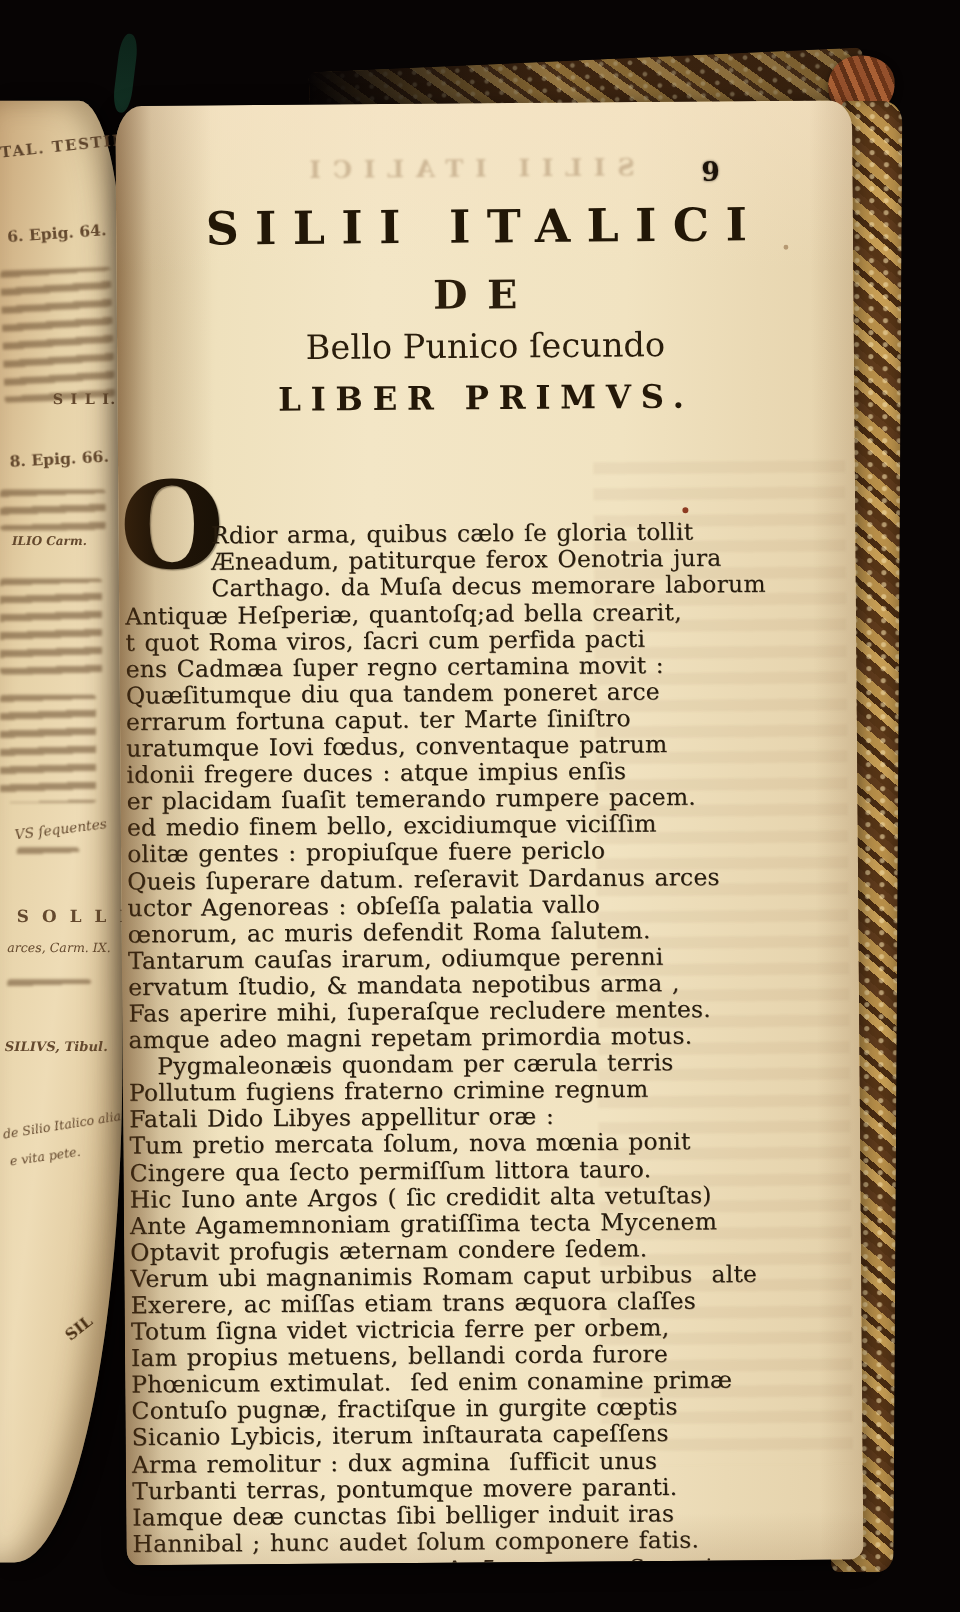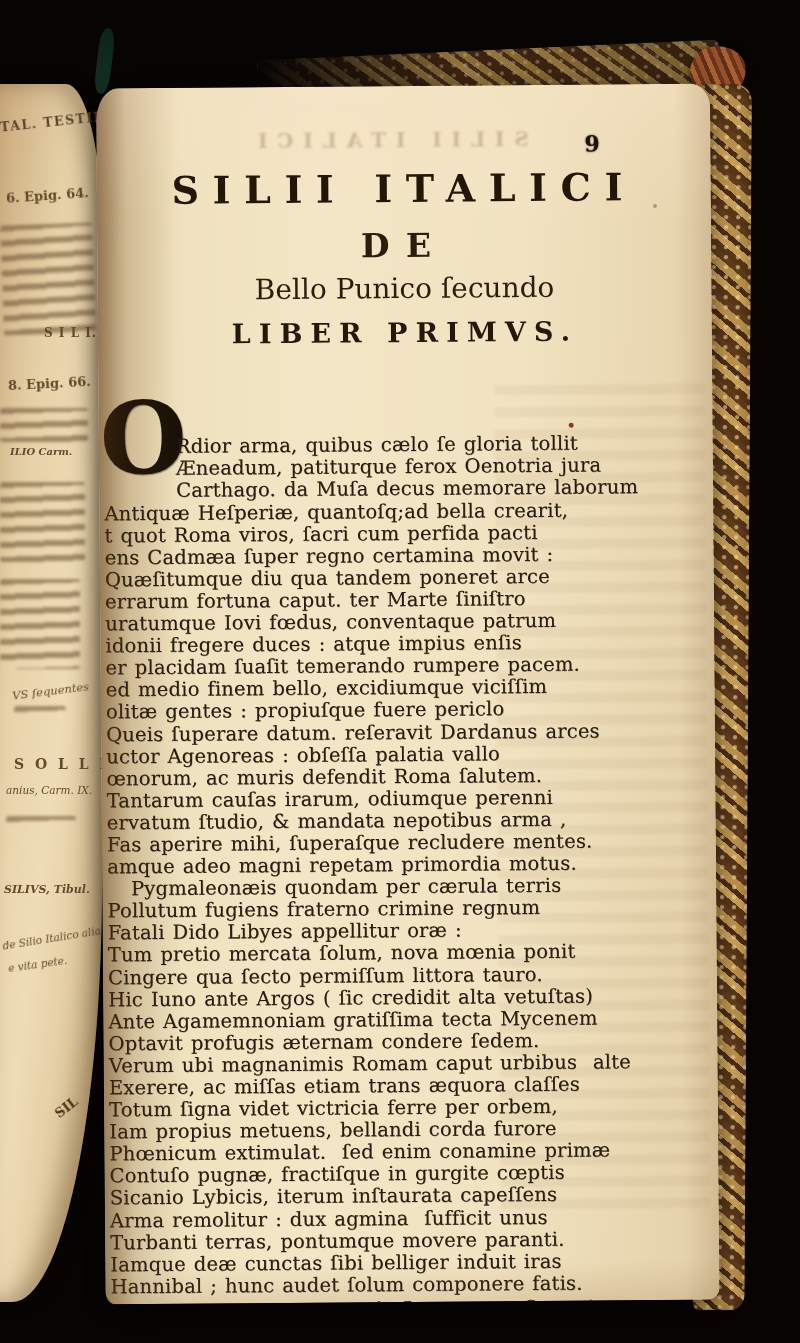--- a/index.html
+++ b/index.html
@@ -53,21 +53,21 @@
   }
   .frag { position:absolute; color:#64492e; filter:blur(.5px); white-space:nowrap; }
   .f-header { top:30px;  left:0;    font-size:12.5px; font-weight:700; letter-spacing:1.5px; transform:rotate(-6deg); color:#5d432b; }
   .f-epig64 { top:104px; left:6px;  font-size:13px; font-weight:600; transform:rotate(-4deg); }
   .f-sili   { top:242px; left:44px; font-size:12px; font-weight:700; letter-spacing:1px; }
   .f-epig66 { top:292px; left:8px;  font-size:13px; font-weight:600; transform:rotate(-3deg); }
   .f-ilio   { top:362px; left:10px; font-size:10px; font-style:italic; font-weight:600; }
   .f-vs     { top:600px; left:12px; font-size:11.5px; font-style:italic; transform:rotate(-7deg); }
   .f-solli  { top:672px; left:14px; font-size:14px; font-weight:700; letter-spacing:3px; }
   .f-carm   { top:700px; left:6px;  font-size:10.5px; font-style:italic; }
-  .f-silivs { top:799px; left:4px;  font-size:11px; font-weight:600; font-style:italic; }
+  .f-silivs { top:782px; left:4px;  font-size:11px; font-weight:600; font-style:italic; }
   .f-note1  { top:848px; left:2px;  font-size:10.5px; font-style:italic; transform:rotate(-9deg); }
   .f-note2  { top:874px; left:8px;  font-size:10.5px; font-style:italic; transform:rotate(-8deg); }
   .f-sil    { top:1016px; left:54px; font-size:13px; font-weight:700; transform:rotate(-38deg); color:#4a3015; }
   .blur-block { position:absolute; filter:blur(1.4px); opacity:.7; border-radius:3px;
     background:repeating-linear-gradient(178deg, rgba(106,78,48,.8) 0 6px, rgba(230,210,170,0) 6px 15px); }
   .bb-a { top:140px; left:2px;  width:92px; height:110px; transform:rotate(-2deg); }
   .bb-b { top:324px; left:0;    width:88px; height:34px; }
   .bb-b2{ top:398px; left:0;    width:85px; height:80px; }
   .bb-e { top:495px; left:0;    width:80px; height:90px; }
   .bb-c { top:622px; left:14px; width:52px; height:12px; }
@@ -129,21 +129,21 @@
   <div class="blur-block bb-a"></div>
   <span class="frag f-sili">S I L I.</span>
   <span class="frag f-epig66">8. Epig. 66.</span>
   <div class="blur-block bb-b"></div>
   <span class="frag f-ilio">ILIO Carm.</span>
   <div class="blur-block bb-b2"></div>
   <div class="blur-block bb-e"></div>
   <span class="frag f-vs">VS ſequentes</span>
   <div class="blur-block bb-c"></div>
   <span class="frag f-solli">S O L L I</span>
-  <span class="frag f-carm">anius, Carm. IX.</span>
+  <span class="frag f-carm">arces, Carm. IX.</span>
   <div class="blur-block bb-d"></div>
   <span class="frag f-silivs">SILIVS, Tibul.</span>
   <span class="frag f-note1">de Silio Italico alia</span>
   <span class="frag f-note2">e vita pete.</span>
   <span class="frag f-sil">SIL</span>
 </div>
 
 <div class="main-page">
   <div class="ghost-title">SILII ITALICI</div>
   <div class="page-number">9</div>

